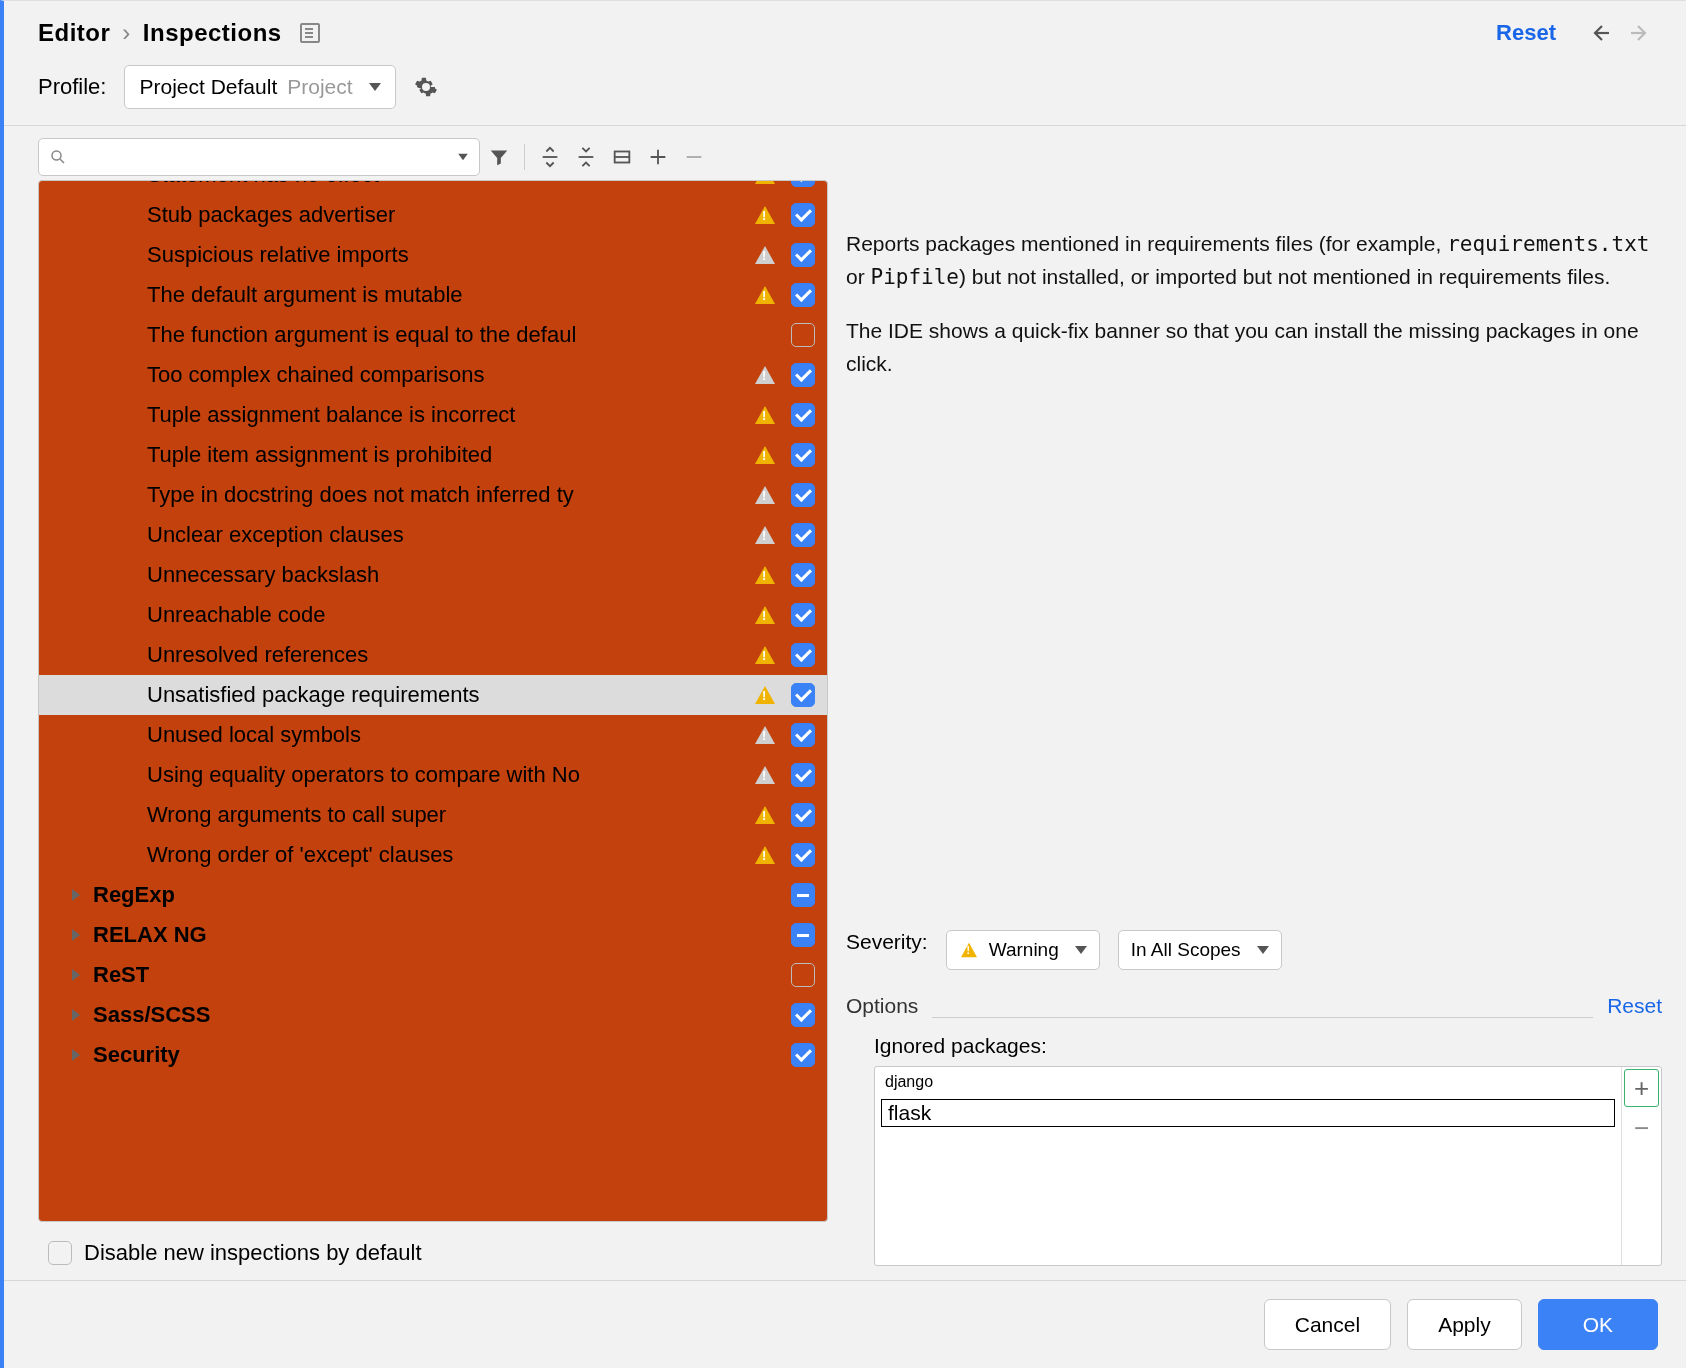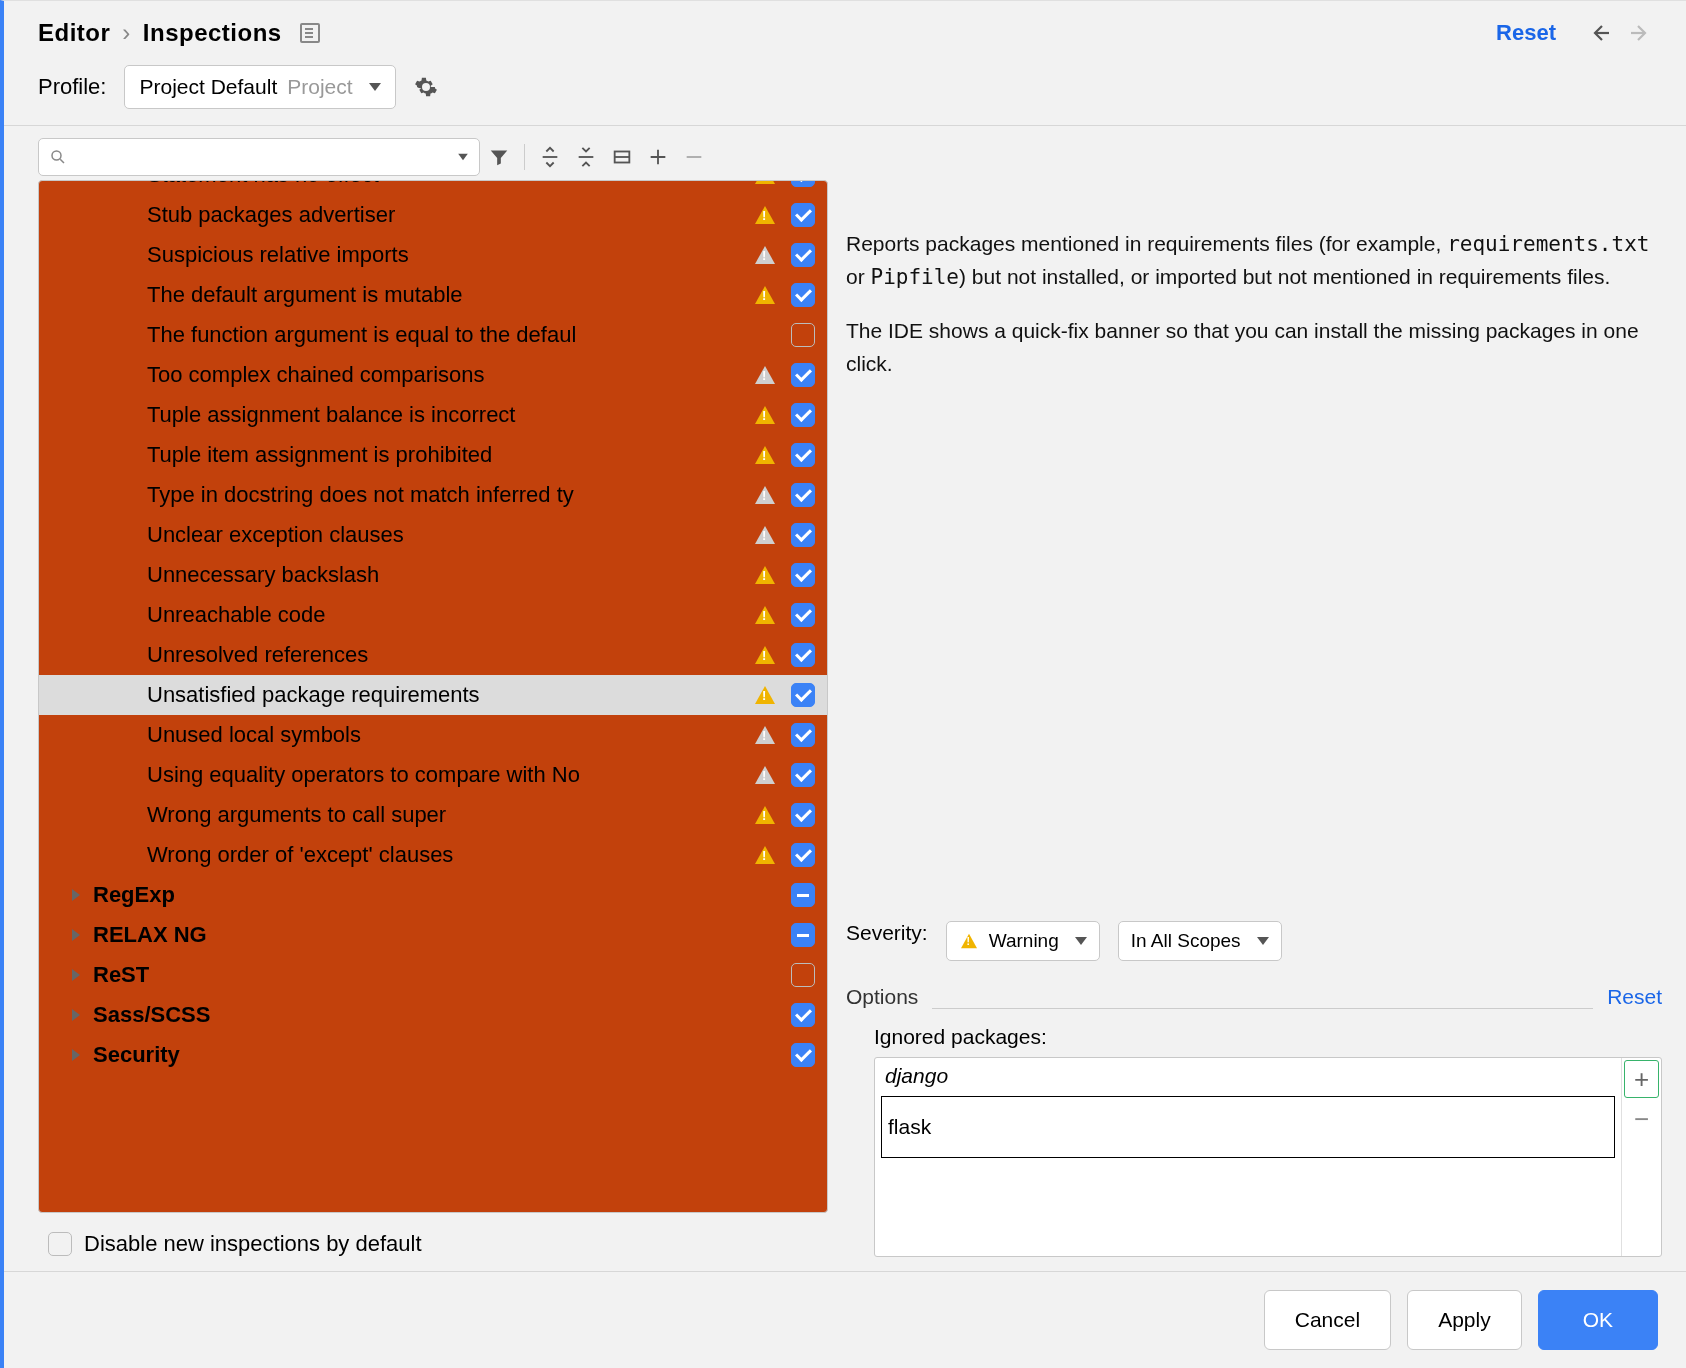--- a/index.html
+++ b/index.html
@@ -69,30 +69,30 @@
   .sev-row .lbl{font-size:21px;}
   .mini-combo{background:#fff;border:1px solid #c8c8c8;border-radius:5px;height:40px;display:flex;align-items:center;padding:0 12px;gap:10px;cursor:pointer;font-size:19px;}
   .mini-combo .warn-y{transform:scale(0.8);}
   .opt-title{display:flex;align-items:flex-end;gap:14px;margin-bottom:10px;}
   .opt-title .t{font-size:21px;color:#333;}
   .opt-title .line{flex:1;height:1px;background:#ccc;}
   .opt-title .reset{color:#1a66e8;font-size:21px;cursor:pointer;}
   .ign-label{font-size:21px;margin:6px 0 8px 28px;}
   .ign-box{display:flex;border:1px solid #c8c8c8;border-radius:3px;background:#fff;margin-left:28px;height:200px;}
   .ign-list{flex:1;display:flex;flex-direction:column;}
-  .ign-list .item{padding:6px 10px;font-size:21px;font-style:italic;}
-  .ign-list input{border:1.5px solid #000;margin:2px 6px;padding:18px 6px;font-size:21px;font-family:inherit;outline:none;}
+  .ign-list .item{padding:6px 10px;font-size:16px;}
+  .ign-list input{border:1.5px solid #000;margin:2px 6px;padding:1px 6px;font-size:21px;font-family:inherit;outline:none;}
   .ign-btns{width:40px;border-left:1px solid #e0e0e0;display:flex;flex-direction:column;}
   .ign-btns .b{height:38px;display:flex;align-items:center;justify-content:center;cursor:pointer;}
   .ign-btns .b.add{border:1.5px solid #37b36b;border-radius:3px;margin:2px;}
   .plus::before{content:"+";font-size:26px;color:#666;font-weight:400;line-height:1;}
   .minus-i::before{content:"−";font-size:26px;color:#888;}
   
   .footer{border-top:1px solid #d7d7d7;padding:18px 28px;display:flex;justify-content:flex-end;gap:16px;}
-  .btn{height:60px;padding:0 30px;border:1px solid #c8c8c8;border-radius:6px;background:#fff;font-size:21px;cursor:pointer;display:flex;align-items:center;}
+  .btn{height:51px;padding:0 30px;border:1px solid #c8c8c8;border-radius:6px;background:#fff;font-size:21px;cursor:pointer;display:flex;align-items:center;}
   .btn.primary{background:#3b82f6;border-color:#3b82f6;color:#fff;padding:0 44px;}
   
   .tree-inner::-webkit-scrollbar{width:0;}
 </style>
 </head>
 <body>
 
 <div class="panel">
 
   <div class="hdr">

